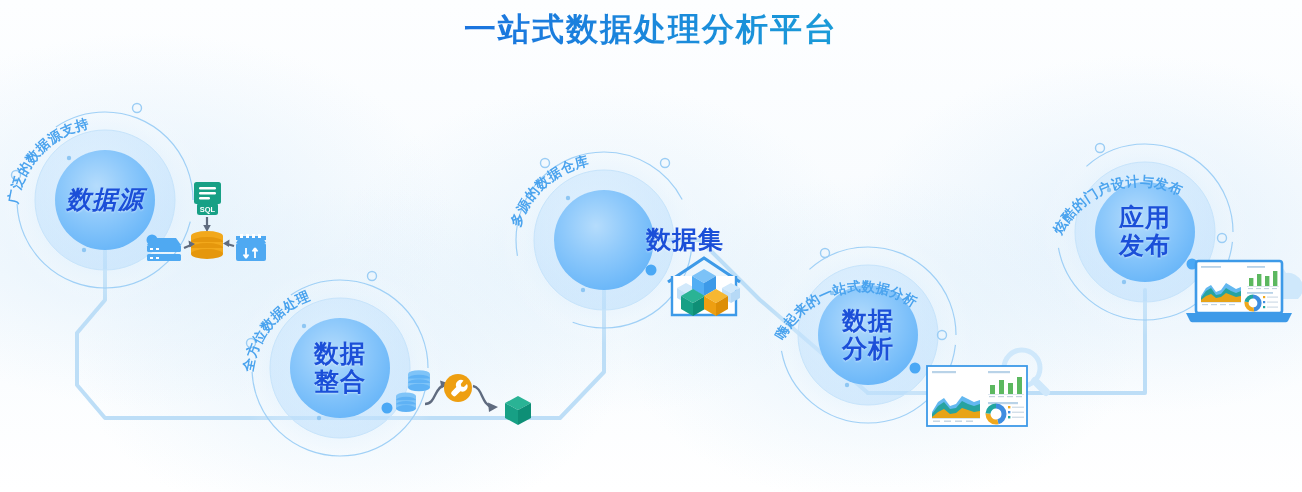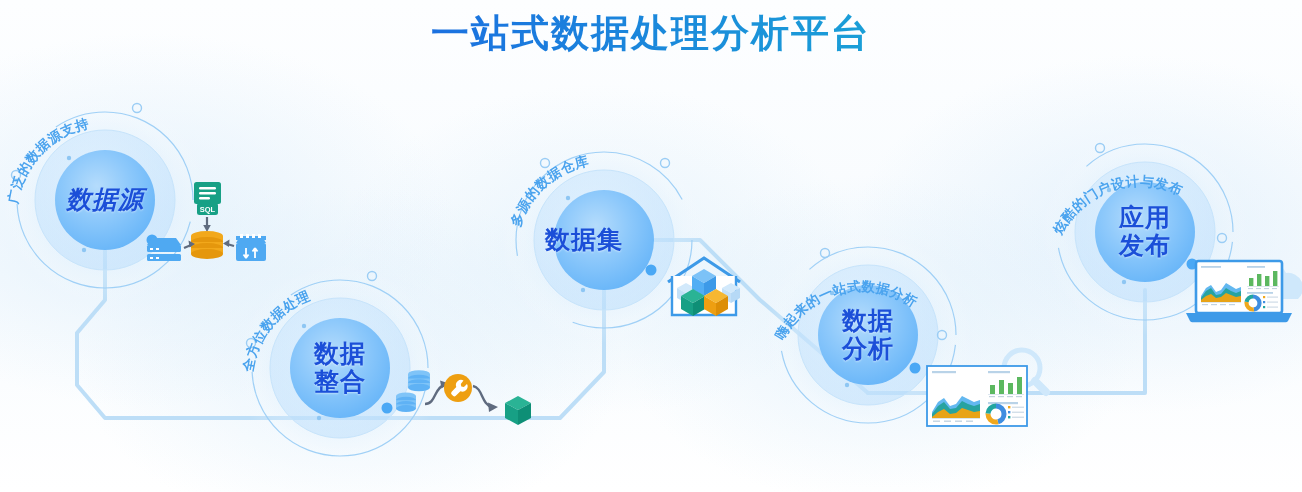--- a/index.html
+++ b/index.html
@@ -27,21 +27,21 @@
     overflow: hidden;
   }
 
   
   .title {
     position: absolute;
     top: 8px;
     left: 0;
     width: 100%;
     text-align: center;
-    font-size: 38px;
+    font-size: 32px;
     font-weight: bold;
     letter-spacing: 2px;
     background: linear-gradient(90deg, #1357d8 0%, #1b6fe0 32%, #1aa6d6 72%, #15b9c4 100%);
     -webkit-background-clip: text;
     background-clip: text;
     color: transparent;
     -webkit-text-fill-color: transparent;
     white-space: nowrap;
   }
 
@@ -188,21 +188,21 @@
       <circle cx="1222" cy="238" r="4.5" fill="none" stroke="#9bcdf5" stroke-width="1.4"></circle>
       <text font-size="13.5" font-weight="bold" fill="#4aa3ee" letter-spacing="0.5" font-family="'Liberation Sans', sans-serif">
         <textPath href="#arc-n5" startOffset="3%"><tspan>炫酷的门户设计与发布</tspan></textPath>
       </text>
     </g>
   </svg>
 
   <div class="node-label" style="left:5px; top:185px; width:200px;font-style:italic;">数据源</div>
   <div class="node-label" style="left:240px; top:339px; width:200px;">数据
 整合</div>
-  <div class="node-label" style="left:484px; top:225px; width:200px;">数据集</div>
+  <div class="node-label" style="left:524px; top:225px; width:200px;text-align:right;">数据集</div>
   <div class="node-label" style="left:768px; top:306px; width:200px;">数据
 分析</div>
   <div class="node-label" style="left:1045px; top:203px; width:200px;text-align:center;">应用
 发布</div>
 
   <svg class="layer layer-icons" viewBox="0 0 1302 492">
 
     <g>
 
       <g>

